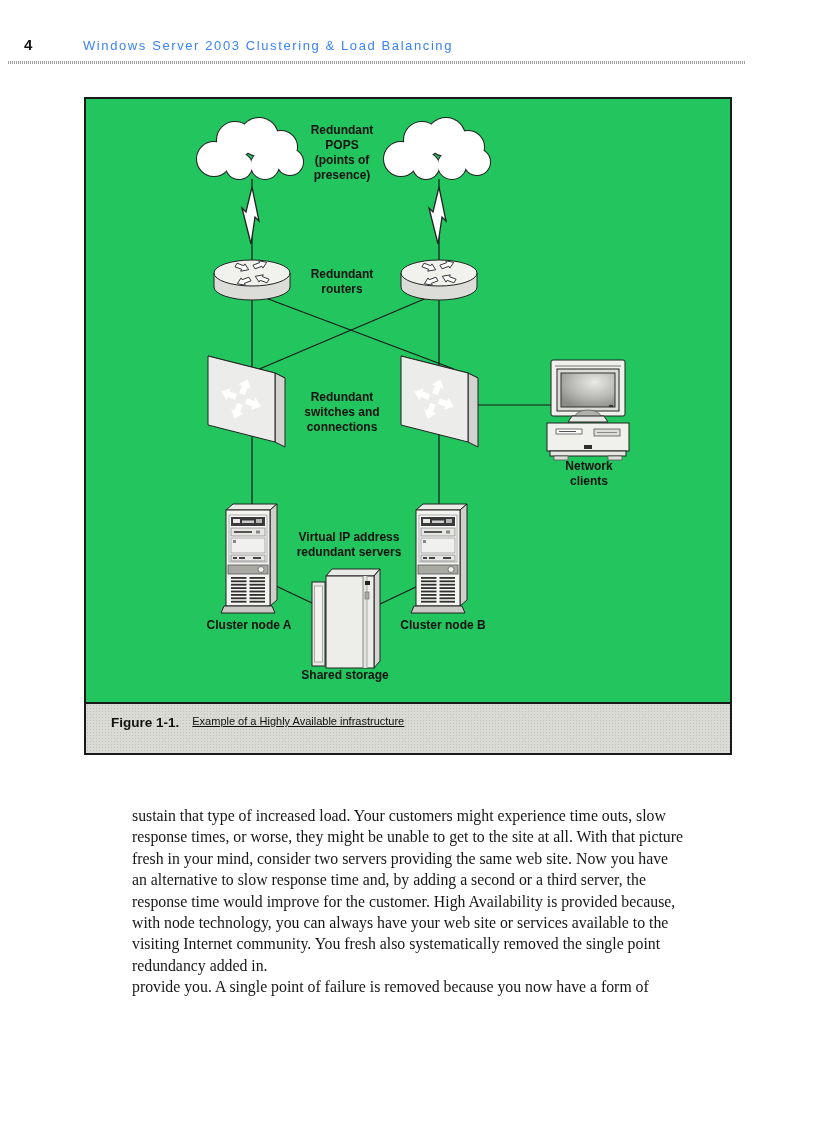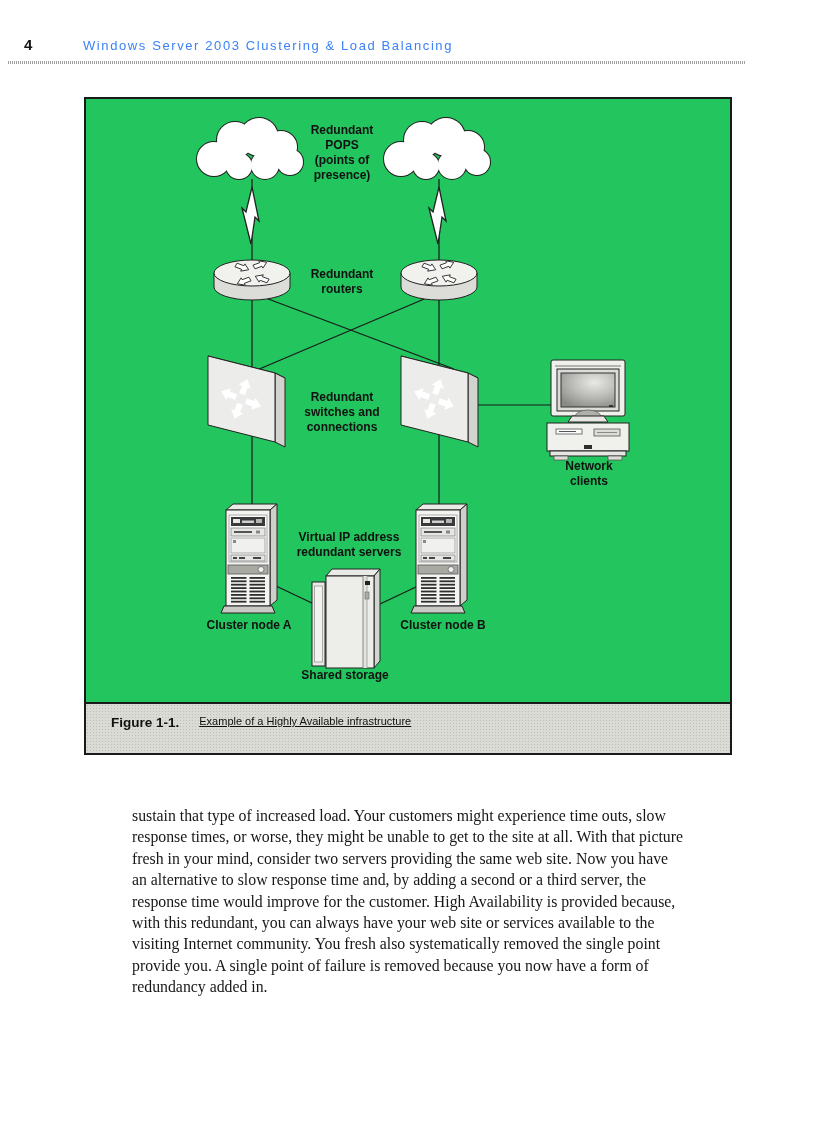--- a/index.html
+++ b/index.html
@@ -13,21 +13,21 @@
       opacity:.85;}
   
   #figure-box{position:absolute;left:84px;top:97px;width:648px;height:658px;
       border:2px solid #1a1a1a;background:#22c55e;box-sizing:border-box;}
   #diagram{display:block;}
   #figure-caption{position:absolute;left:0;bottom:0;width:100%;height:51px;box-sizing:border-box;
       border-top:2px solid #1a1a1a;background-color:#dbdbd6;
       background-image:radial-gradient(circle,#c0c0ba 0.6px,transparent 0.8px);
       background-size:3px 3px;
       display:flex;align-items:flex-start;padding:11px 0 0 25px;}
-  #figure-caption .cap-label{font-weight:bold;font-size:13.5px;color:#111;margin-right:20px;}
+  #figure-caption .cap-label{font-weight:bold;font-size:13.5px;color:#111;margin-right:13px;}
   #figure-caption .cap-text{font-size:11px;color:#111;text-decoration:underline;}
   
   #body-text{position:absolute;left:84px;top:805px;width:660px;
       font-family:"Liberation Serif",serif;font-size:15.8px;line-height:21.4px;color:#161616;margin-left:48px;}
   .svg-label{font-family:"Liberation Sans",sans-serif;font-weight:bold;font-size:12px;fill:#111;}
 </style>
 </head>
 <body>
 
 <div id="page">
@@ -217,19 +217,19 @@
       <span class="cap-text">Example of a Highly Available infrastructure</span>
     </div>
   </div>
 
   <div id="body-text">
     <div>sustain that type of increased load. Your customers might experience time outs, slow</div>
     <div>response times, or worse, they might be unable to get to the site at all. With that picture</div>
     <div>fresh in your mind, consider two servers providing the same web site. Now you have</div>
     <div>an alternative to slow response time and, by adding a second or a third server, the</div>
     <div>response time would improve for the customer. High Availability is provided because,</div>
-    <div>with this redundant, you can always have your web site or services available to the</div>
+    <div>with node technology, you can always have your web site or services available to the</div>
     <div>visiting Internet community. You fresh also systematically removed the single point</div>
+    <div>redundancy added in.</div>
     <div>provide you. A single point of failure is removed because you now have a form of</div>
-    <div>redundancy added in.</div>
   </div>
 
 </div>
 
 </body></html>

